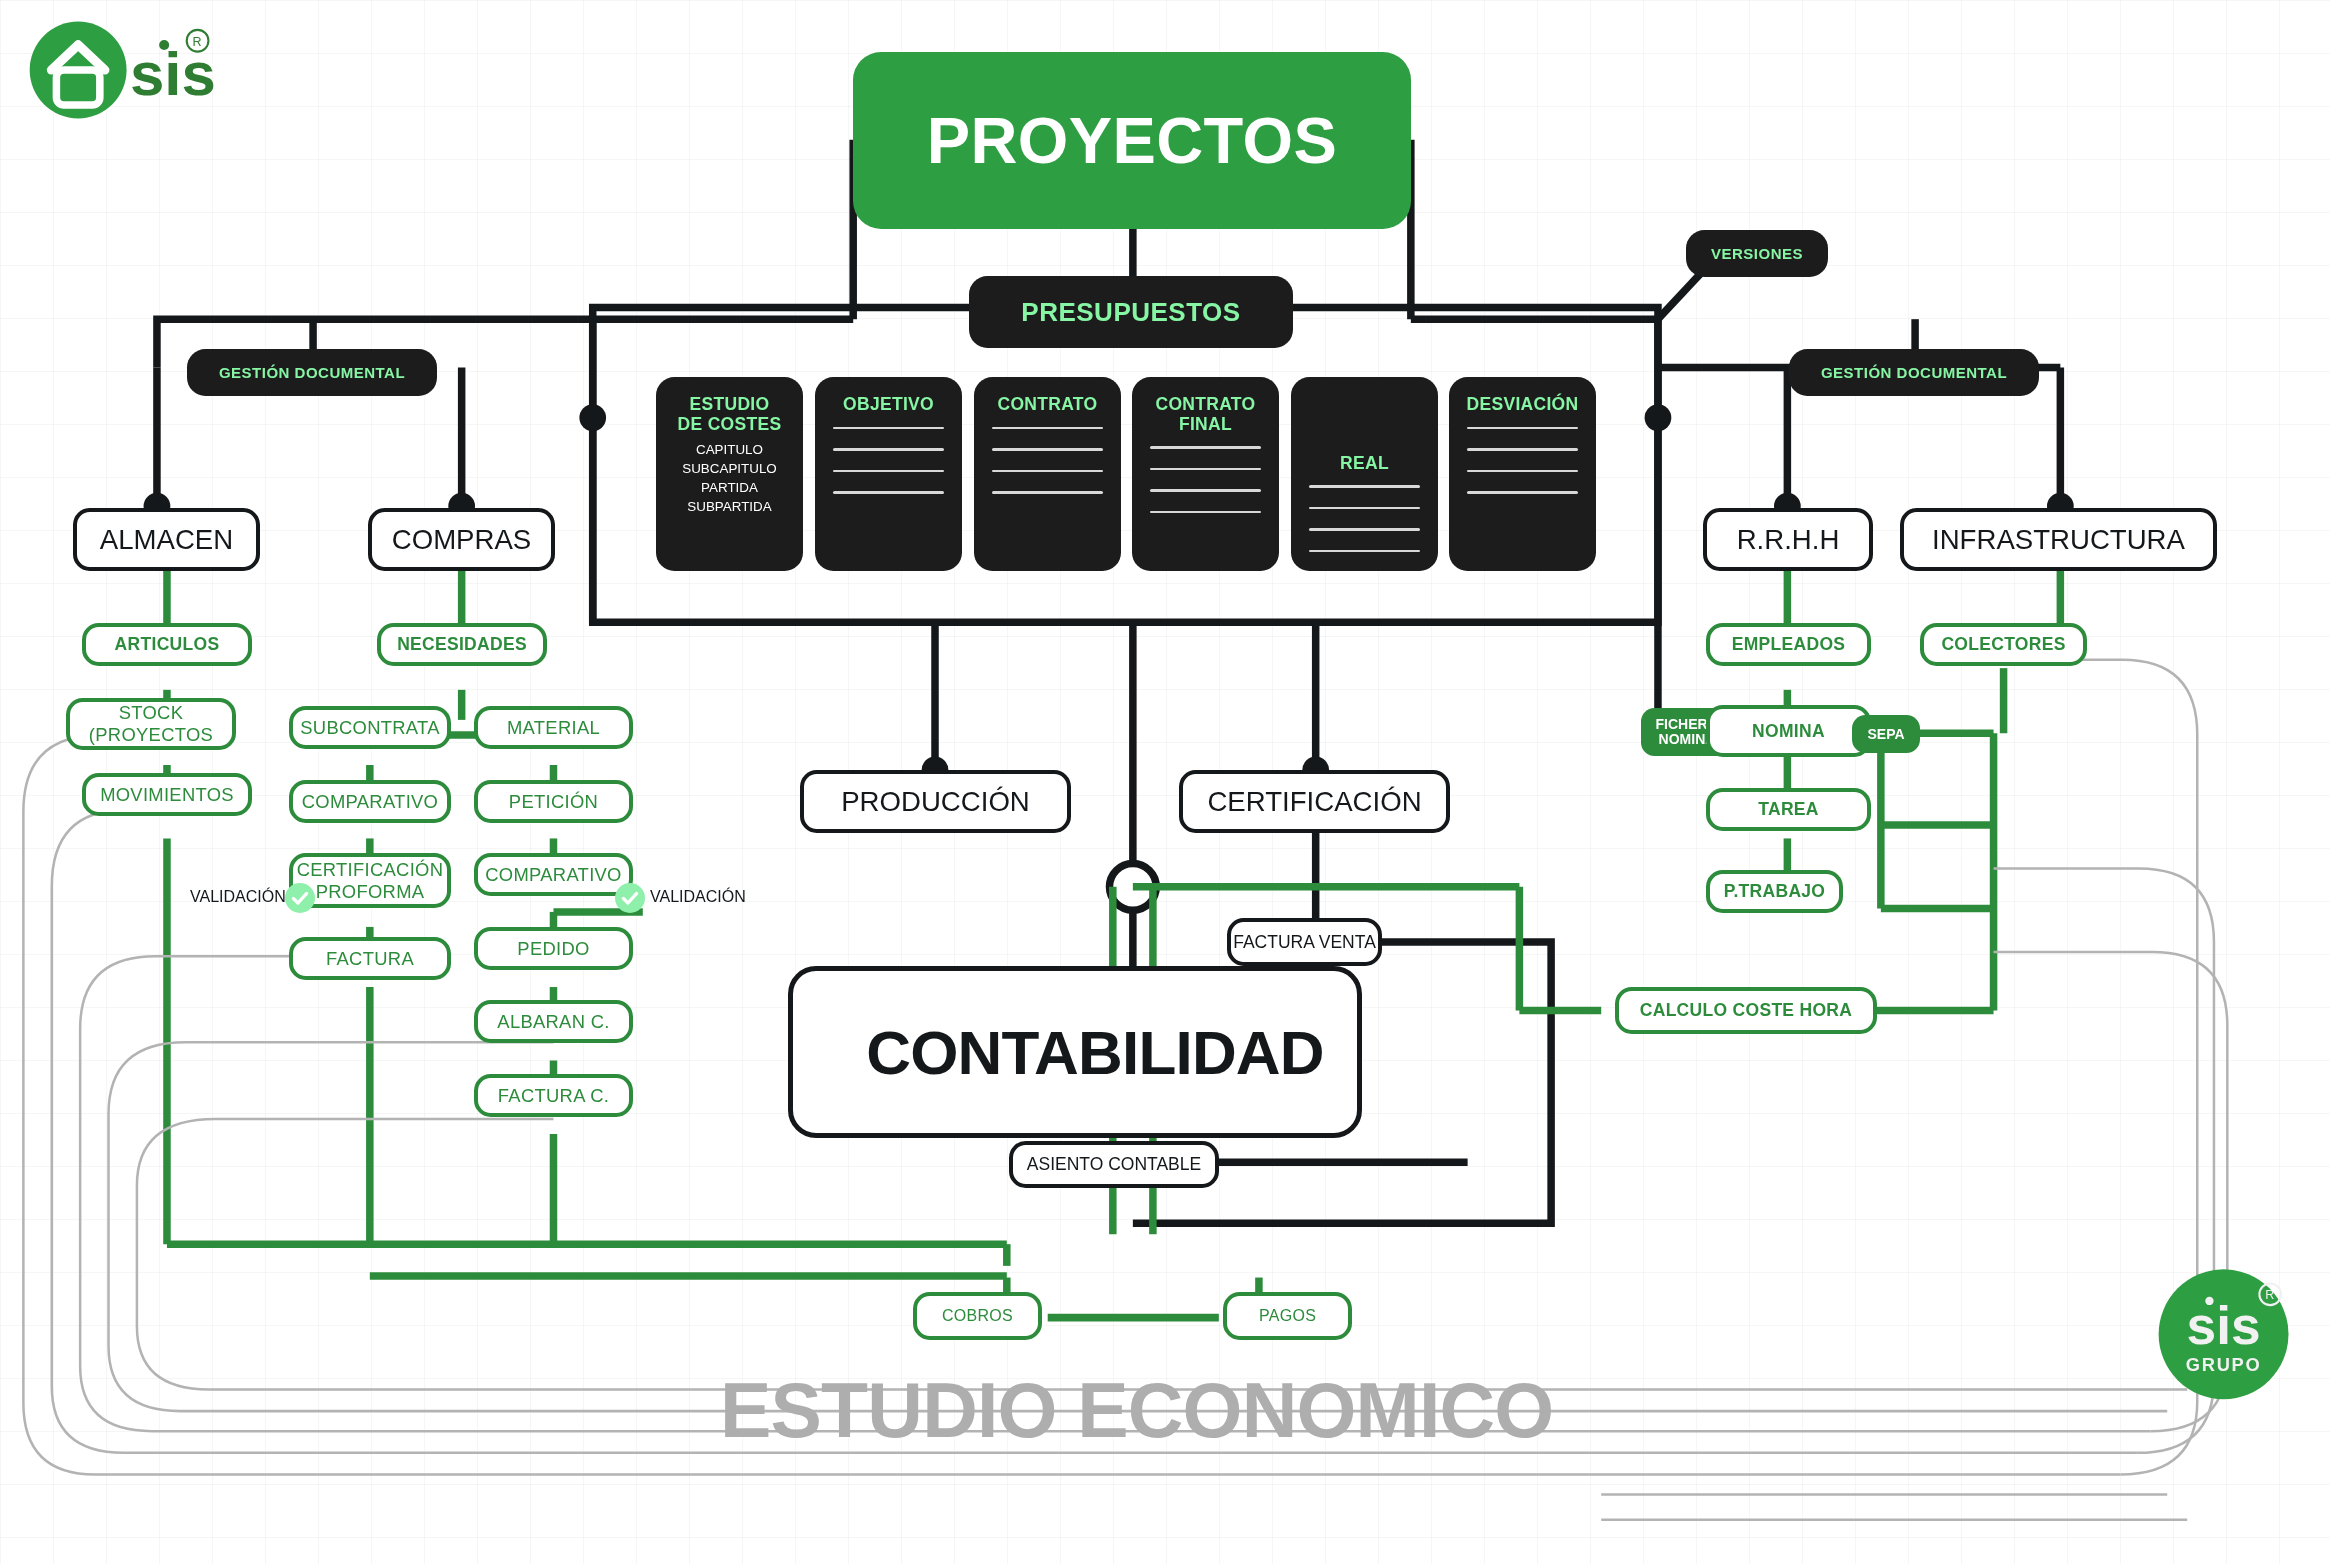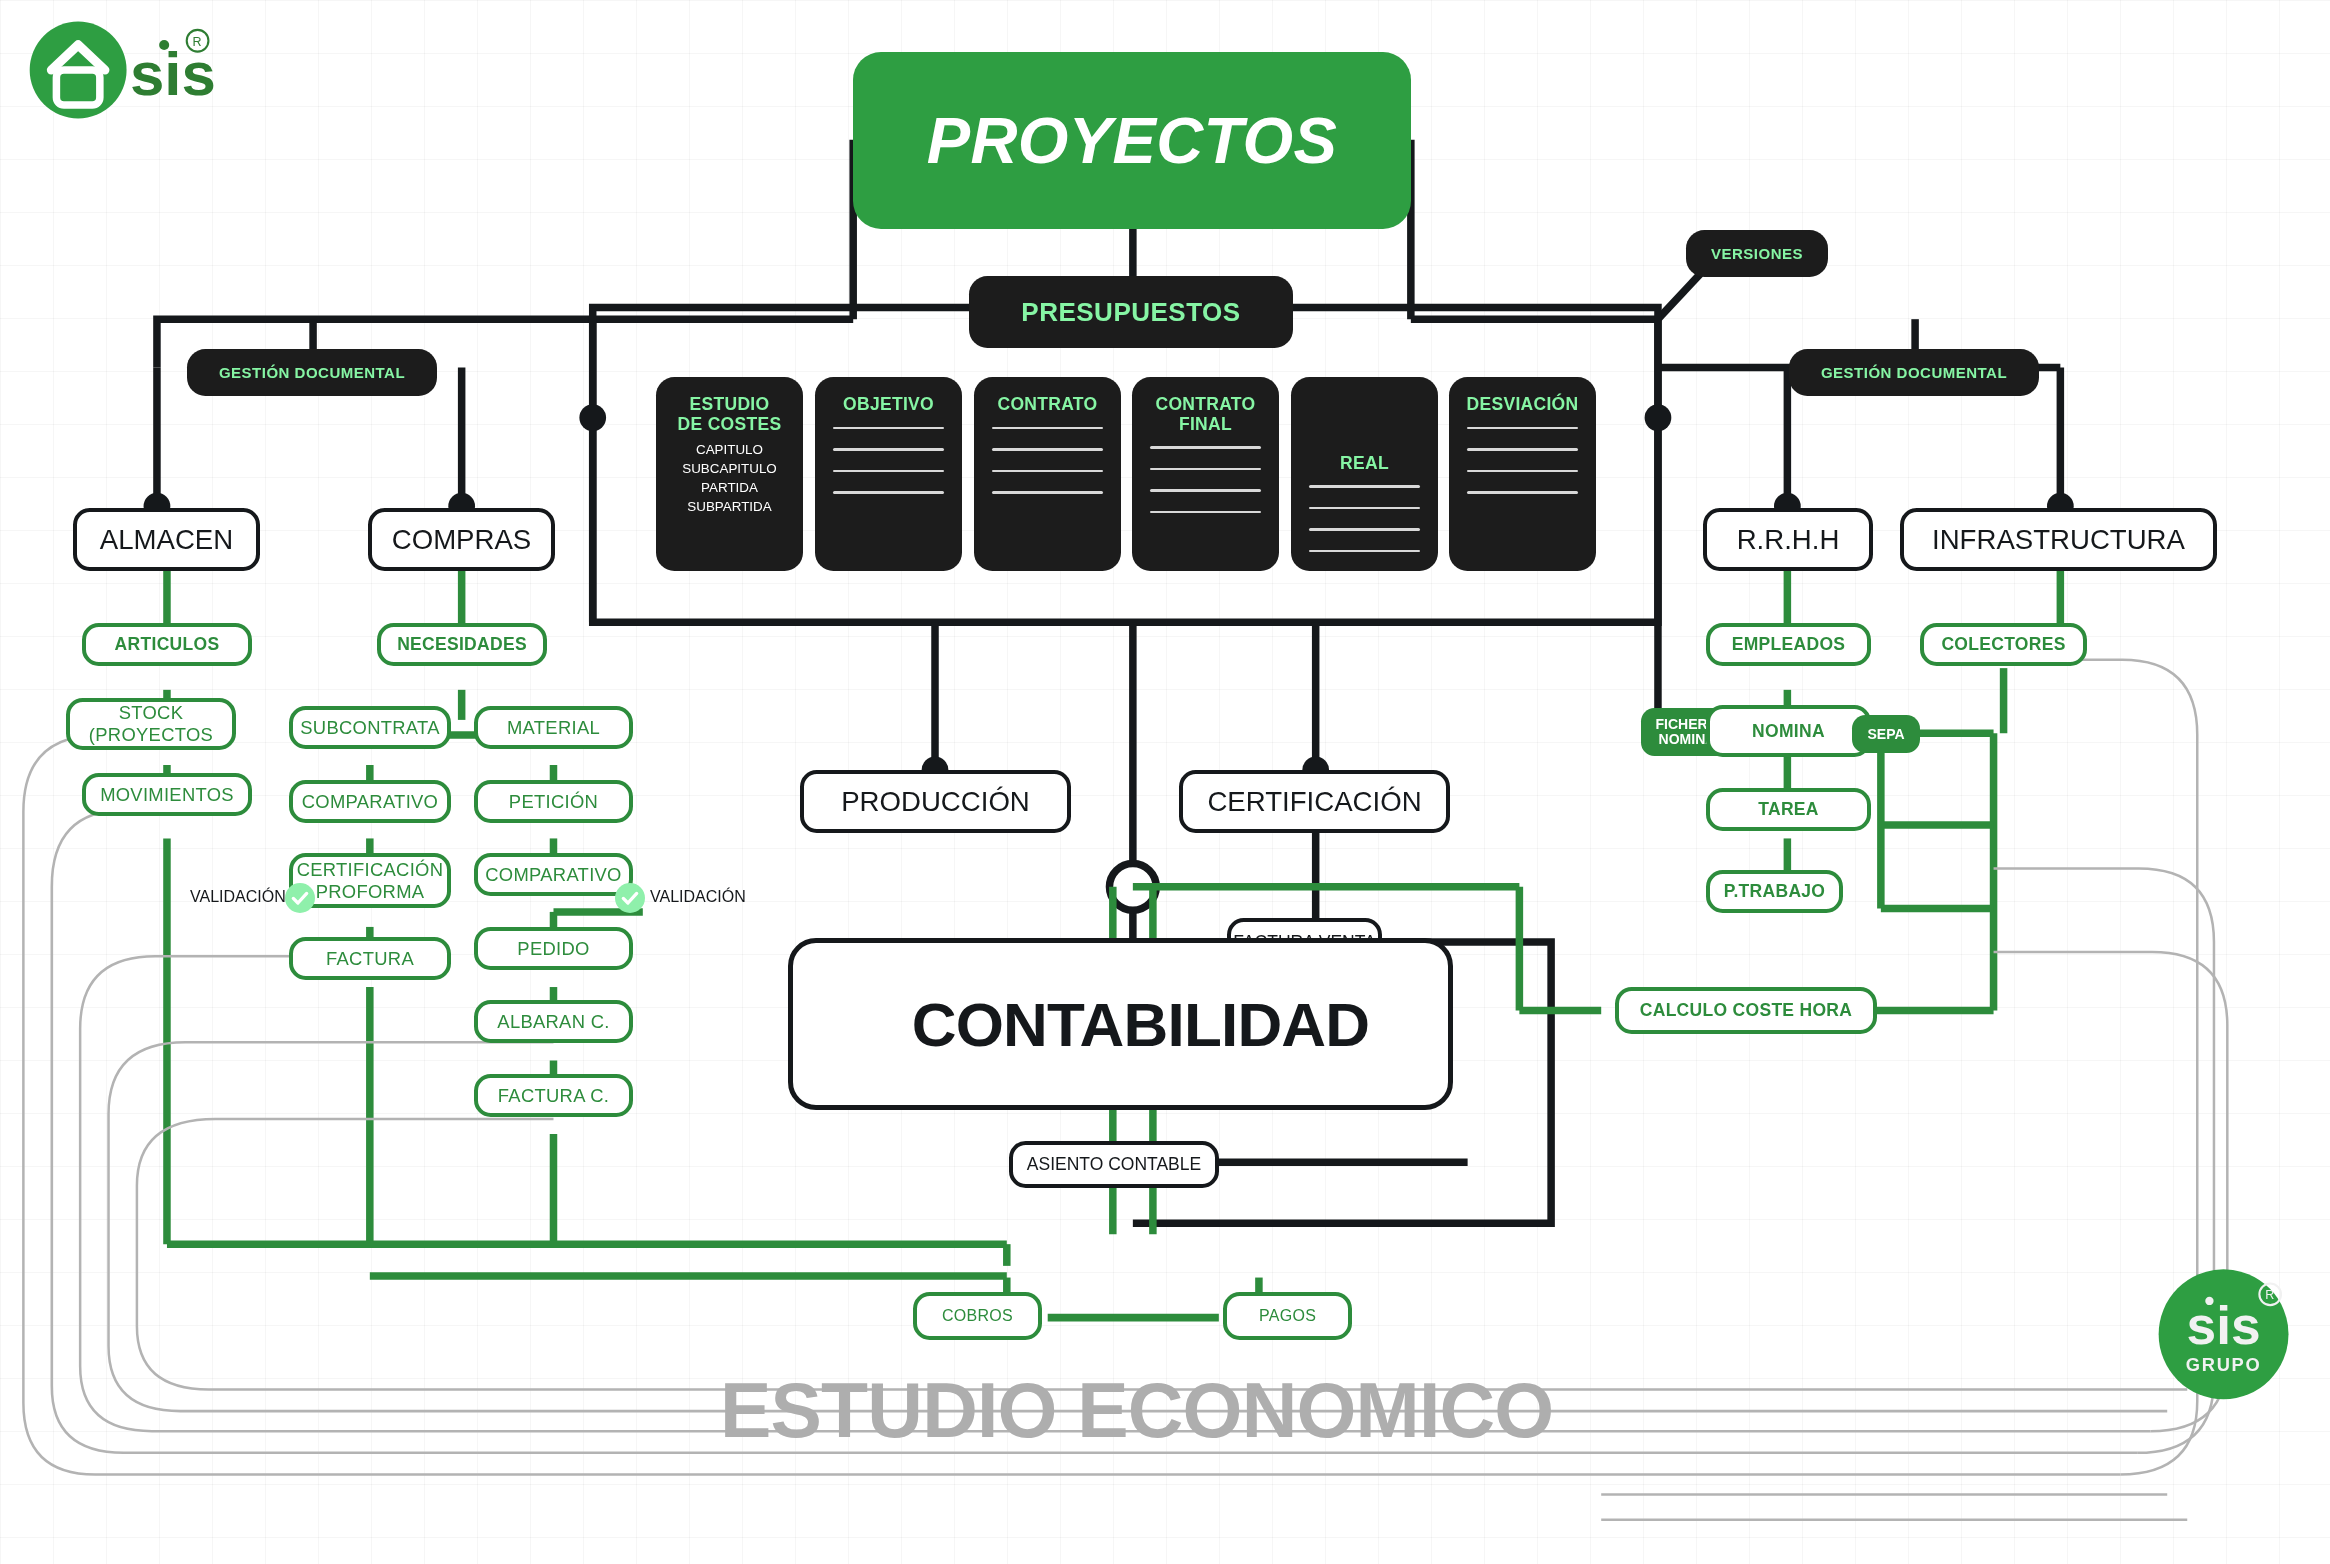--- a/index.html
+++ b/index.html
@@ -9,21 +9,21 @@
         background-image:
           linear-gradient(to right, rgba(0,0,0,.035) 0.8px, transparent 0.8px),
           linear-gradient(to bottom, rgba(0,0,0,.035) 0.8px, transparent 0.8px);
         background-size:53px 53px;}
   svg.wires{position:absolute;left:0;top:0;width:2330px;height:1565px;pointer-events:none;}
   .node{position:absolute;box-sizing:border-box;display:flex;align-items:center;
         justify-content:center;text-align:center;border-radius:15px;}
 
   
   .hero{background:#2e9e42;color:#fff;border-radius:28px;
-        font-weight:700;letter-spacing:0.4px;font-style:italic;}
+        font-weight:700;letter-spacing:0.4px;}
   .hero span{font-size:65px;line-height:1;}
 
   
   .chip{background:#1c1c1c;color:#86f5a4;font-weight:700;border-radius:18.4px;}
   .chip span{font-size:17.5px;letter-spacing:0.5px;}
   .chip.small span{font-size:15px;}
   .chip.presu span{font-size:26px;}
 
   
   .boxk{background:#fff;border:4.2px solid #15181b;color:#15181b;border-radius:16.7px;}
@@ -371,21 +371,21 @@
   <div class="node boxk" style="left:800px;top:770px;width:271px;height:63px;">
     <span>PRODUCCIÓN</span>
   </div>
   <div class="node boxk" style="left:1179px;top:770px;width:271px;height:63px;">
     <span>CERTIFICACIÓN</span>
   </div>
   <div class="node boxk sm" style="left:1227px;top:918px;width:155px;height:48px;">
     <span>FACTURA VENTA</span>
   </div>
 
-  <div class="node boxk big" style="left:788px;top:938px;width:665px;height:172px;padding-left:40px;">
+  <div class="node boxk big" style="left:788px;top:966px;width:574px;height:172px;padding-left:40px;">
     <span>CONTABILIDAD</span>
   </div>
   <div class="node boxk sm" style="left:1009px;top:1141px;width:210px;height:47px;">
     <span>ASIENTO CONTABLE</span>
   </div>
 
   <div class="node boxg tiny" style="left:913px;top:1292px;width:129px;height:48px;">
     <span>COBROS</span>
   </div>
   <div class="node boxg tiny" style="left:1223px;top:1292px;width:129px;height:48px;">

